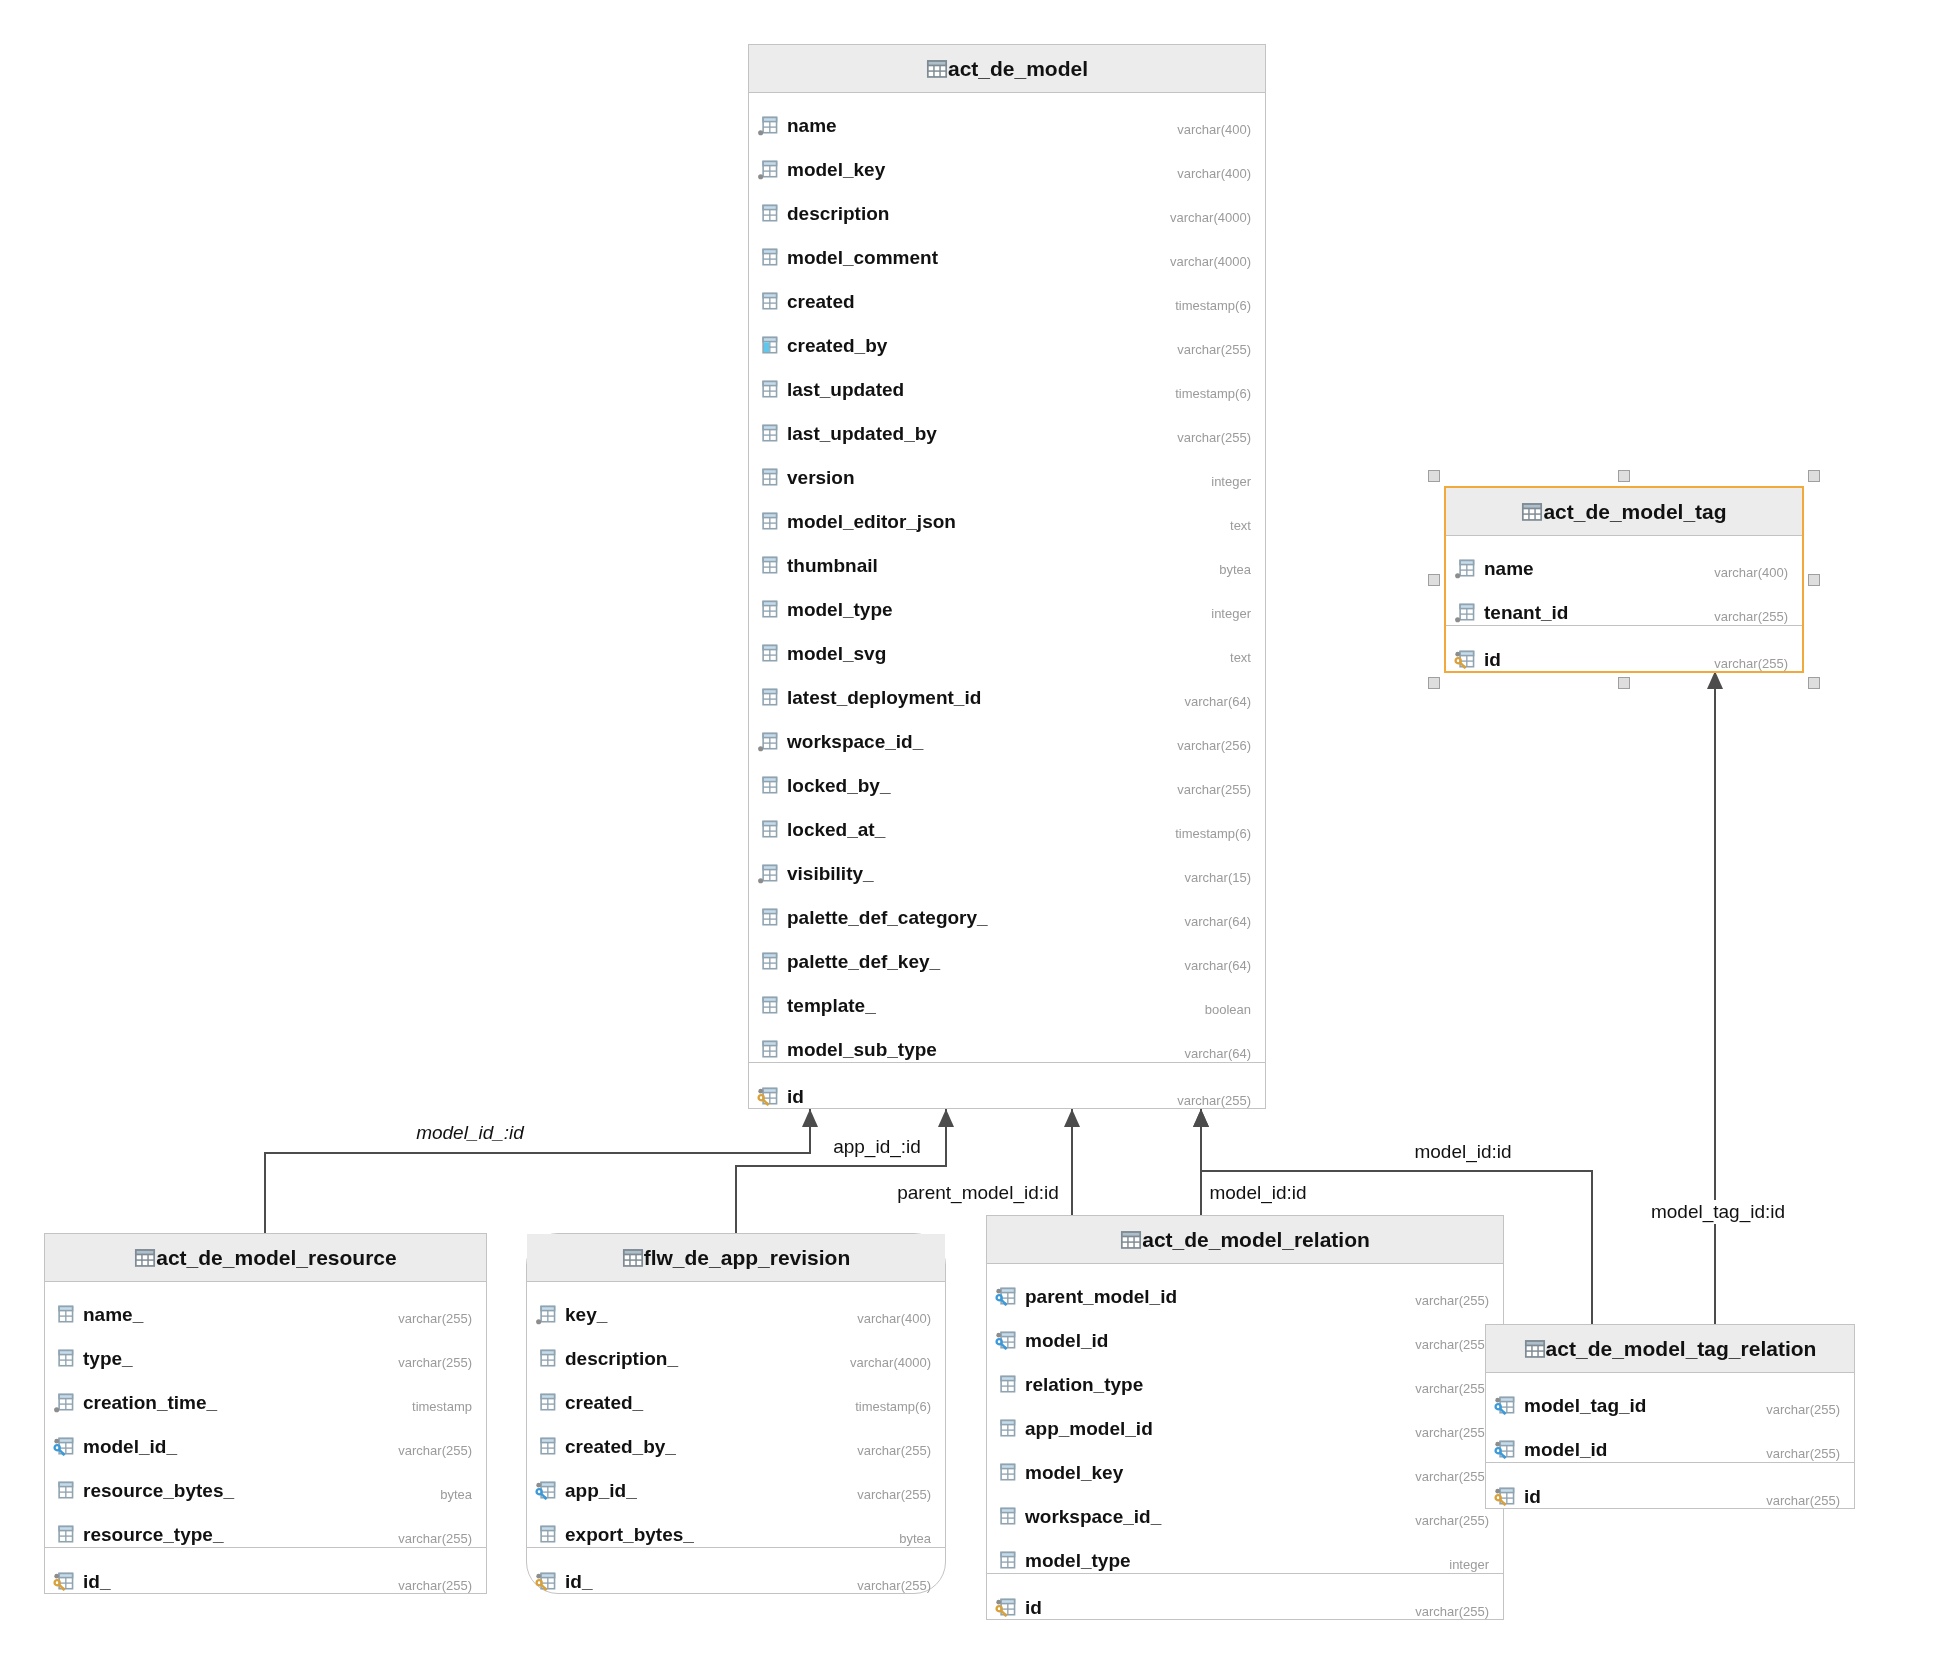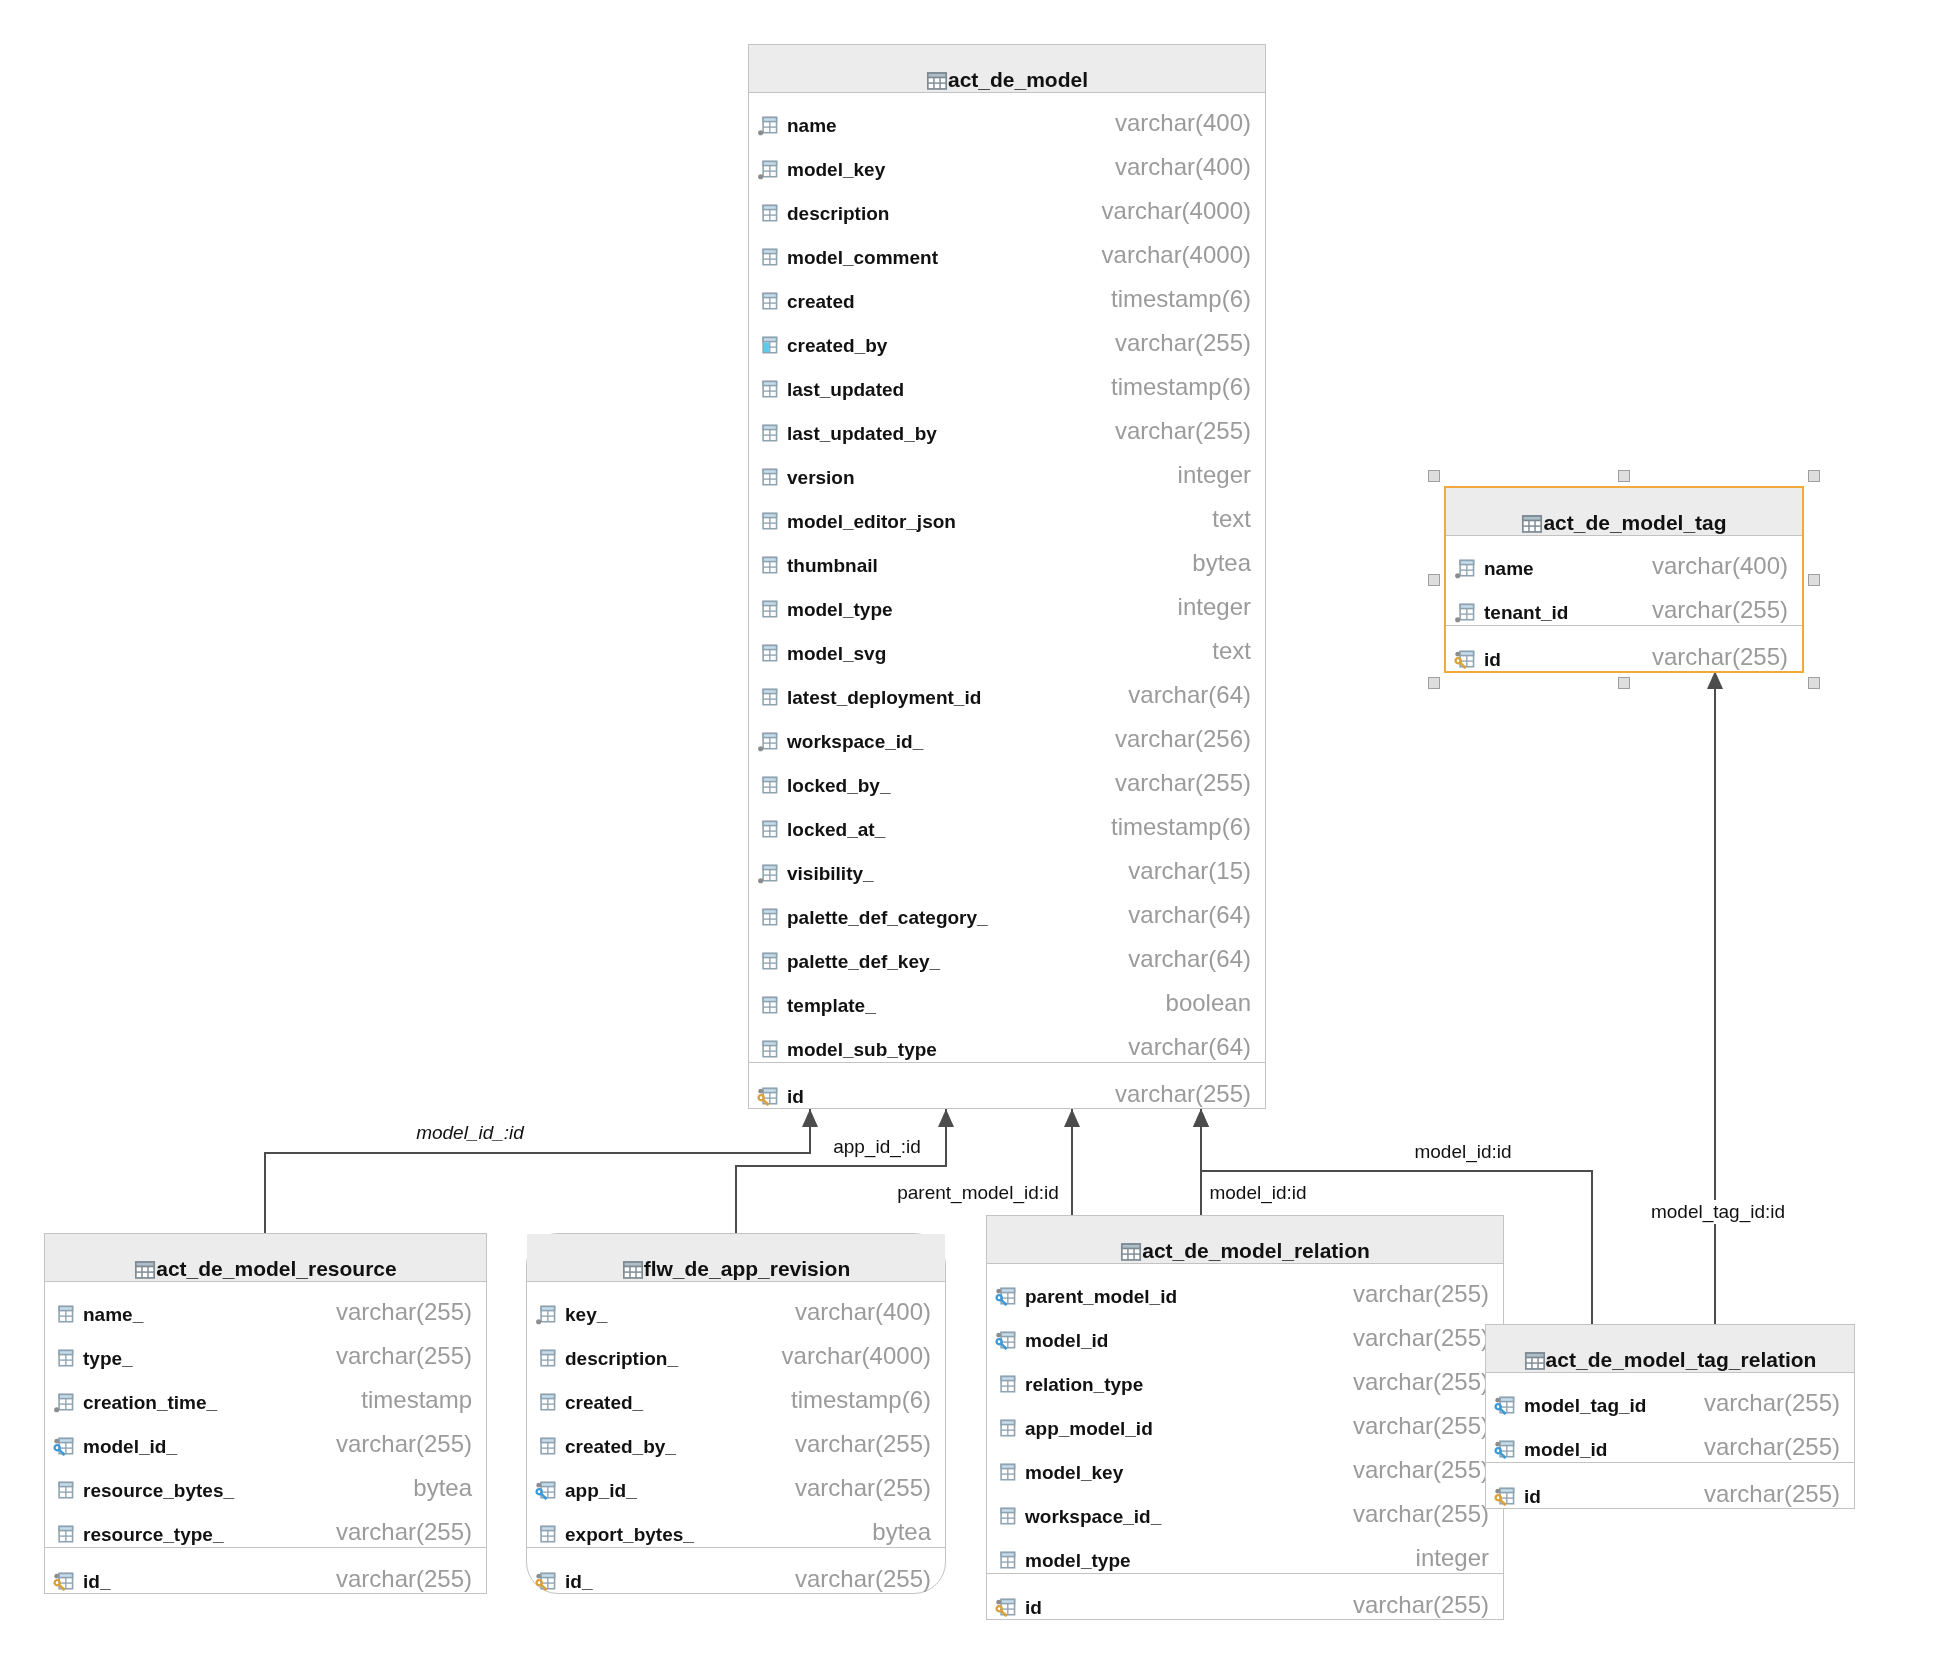--- a/index.html
+++ b/index.html
@@ -16,30 +16,30 @@
   #canvas{position:relative;background:#ffffff;overflow:hidden}
   .edges{position:absolute;left:0;top:0;z-index:1}
   .table-node{
     position:absolute;z-index:2;background:#ffffff;
     border:1px solid var(--table-border);
   }
   .table-node.selected{border:2px solid var(--selected-border)}
   .table-header{
     height:48px;background:var(--header-bg);
     border-bottom:1px solid var(--table-border);
-    display:flex;align-items:flex-end;justify-content:center;
+    display:flex;align-items:center;justify-content:center;
     font-weight:bold;font-size:21px;color:var(--name-text);white-space:nowrap;
   }
   .table-body{padding:0}
   .table-row{
     height:44px;display:flex;align-items:flex-end;gap:8px;
     padding:0 14px 0 8px;white-space:nowrap;overflow:hidden;
   }
   .col-name{font-weight:bold;font-size:19px;color:var(--name-text)}
-  .col-type{margin-left:auto;font-size:24px;color:var(--type-text)}
+  .col-type{margin-left:auto;font-size:13px;color:var(--type-text)}
   .pk-separator{height:0;border-top:1px solid var(--table-border);margin:1px 0}
   .icon{width:22px;height:22px;flex:0 0 22px;display:inline-flex;align-items:center;justify-content:center}
   .edge-label{
     position:absolute;z-index:3;transform:translate(-50%,-50%);
     background:#ffffff;padding:1px 5px;font-size:19px;color:#111111;white-space:nowrap;
   }
   .handle{
     position:absolute;width:12px;height:12px;z-index:4;
     background:#dedede;border:1px solid #9f9f9f;
   }

